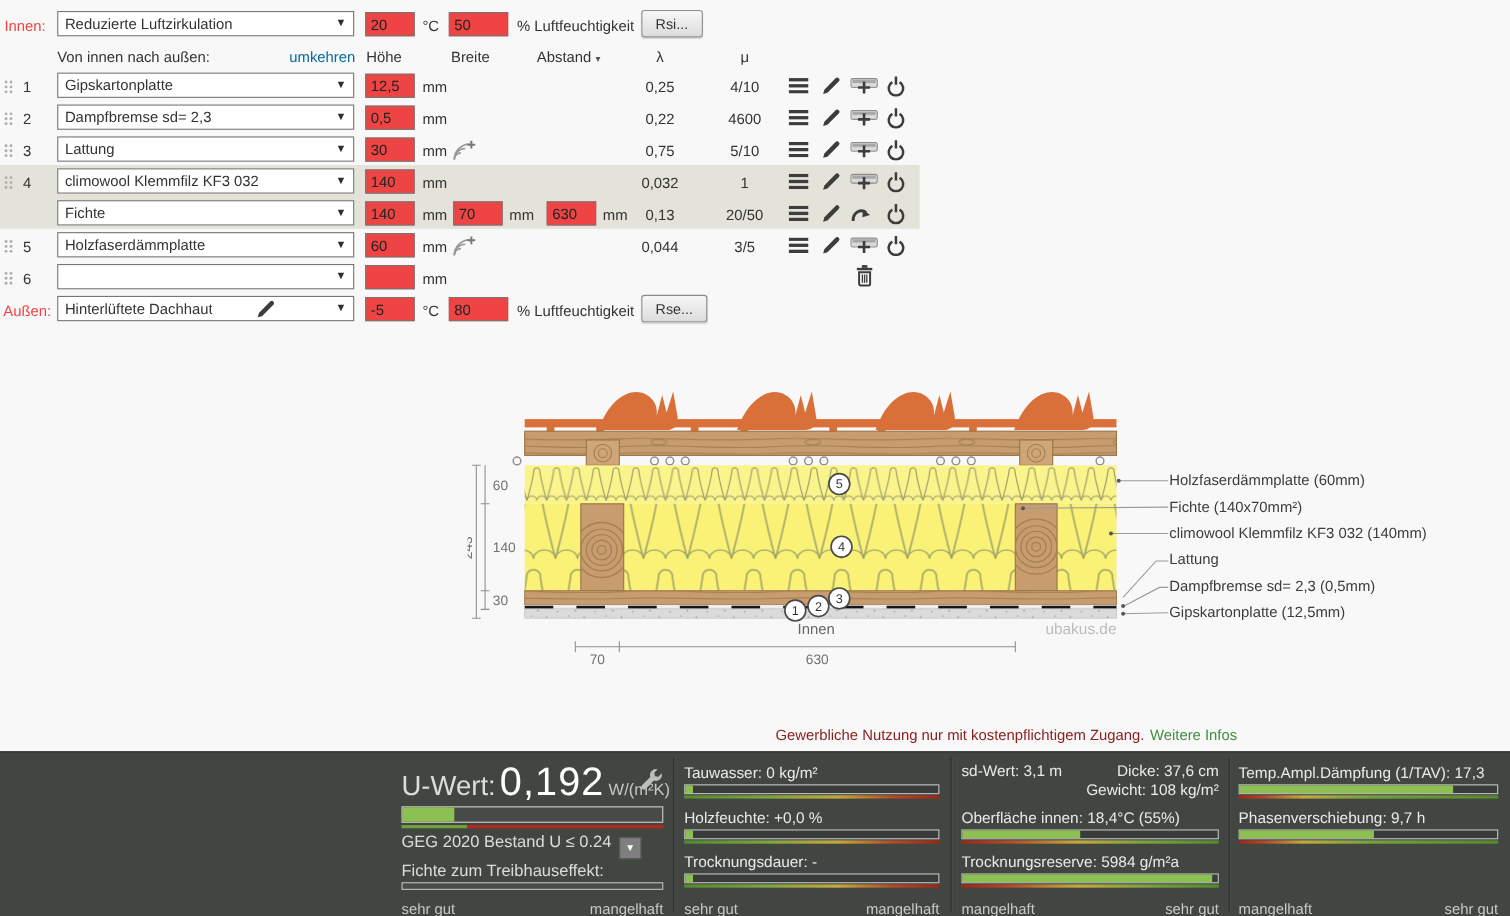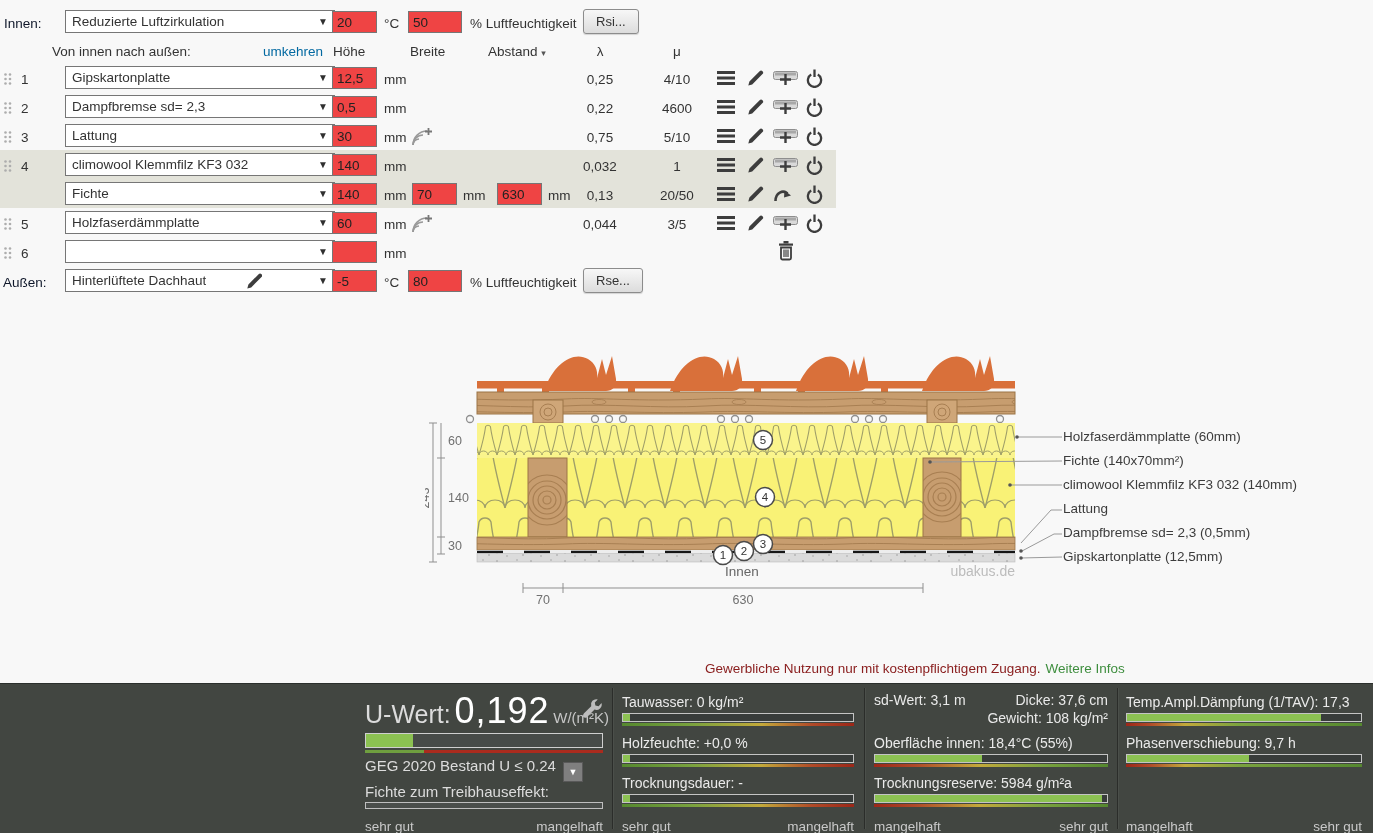--- a/index.html
+++ b/index.html
@@ -1,22 +1,22 @@
 <!DOCTYPE html>
 <html><head>
 <meta charset="utf-8">
 <style>
   html,body{margin:0;padding:0;}
   .app{position:relative;width:1373px;height:833px;background:#f8f8f8;font-family:"Liberation Sans",sans-serif;color:#333;overflow:hidden;font-size:13.5px;}
   .frow{position:absolute;left:0;width:845px;height:29px;}
   .frow > *{position:absolute;}
-  .lbl{top:8px;left:4px;color:#0f172a;}
+  .lbl{top:8px;left:4px;color:#ef4444;}
   .grip{left:3px;top:8px;width:10px;height:14px;cursor:grab;}
   .rownum{left:21px;top:8px;width:16px;}
-  .selbox{left:52px;top:2px;width:270px;height:23px;border:1px solid #767676;background:#fff;box-sizing:border-box;cursor:pointer;margin-left:13px;}
+  .selbox{left:52px;top:2px;width:270px;height:23px;border:1px solid #767676;background:#fff;box-sizing:border-box;cursor:pointer;}
   .selval{display:inline-block;padding:3px 0 0 6px;max-width:235px;overflow:hidden;white-space:nowrap;}
   .selarr{position:absolute;right:6px;top:5px;font-size:10px;color:#2f2f2f;}
   .num-input{top:3px;height:22px;width:45px;border:1px solid #767676;box-sizing:border-box;font-family:"Liberation Sans",sans-serif;font-size:13.5px;padding:0 4px;background:#ef4444;color:#222;}
   .w54{width:54px;}
   .unit{top:8px;}
   .u-mm{left:384px;}
   .hl-band{position:absolute;left:0;top:150px;width:836px;height:58px;background:#e3e3da;}
   .hdr-item{position:absolute;top:0;color:#333;}
   .green-link{color:#0369a1;cursor:pointer;}
   .lam{left:558px;width:84px;top:8px;text-align:center;}

